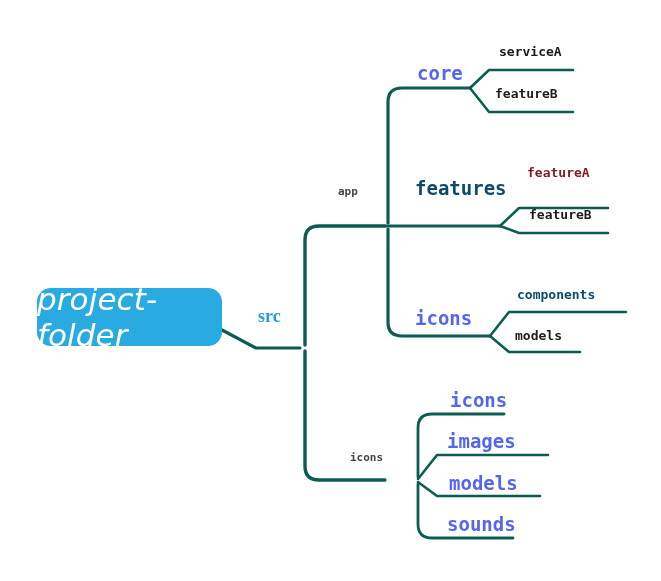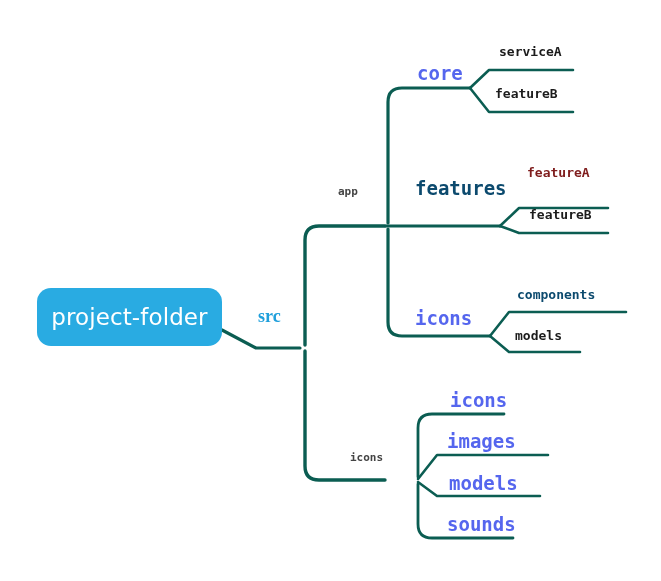--- a/index.html
+++ b/index.html
@@ -32,24 +32,25 @@
   }
   
   .root-node {
     position: absolute;
     display: flex;
     align-items: center;
     justify-content: center;
     background: #29abe2;
     color: #ffffff;
     border-radius: 14px;
-    font-size: 23px;
+    font-size: 31px;
     font-weight: 400;
     letter-spacing: 0.1px;
     font-family: "DejaVu Sans", sans-serif;
+    font-style: italic;
   }
   
   .lvl1 {
     color: #1f9fdb;
     font-size: 18px;
     font-weight: 700;
     font-family: Liberation Serif, serif;
   }
   
   .lvl2 {

